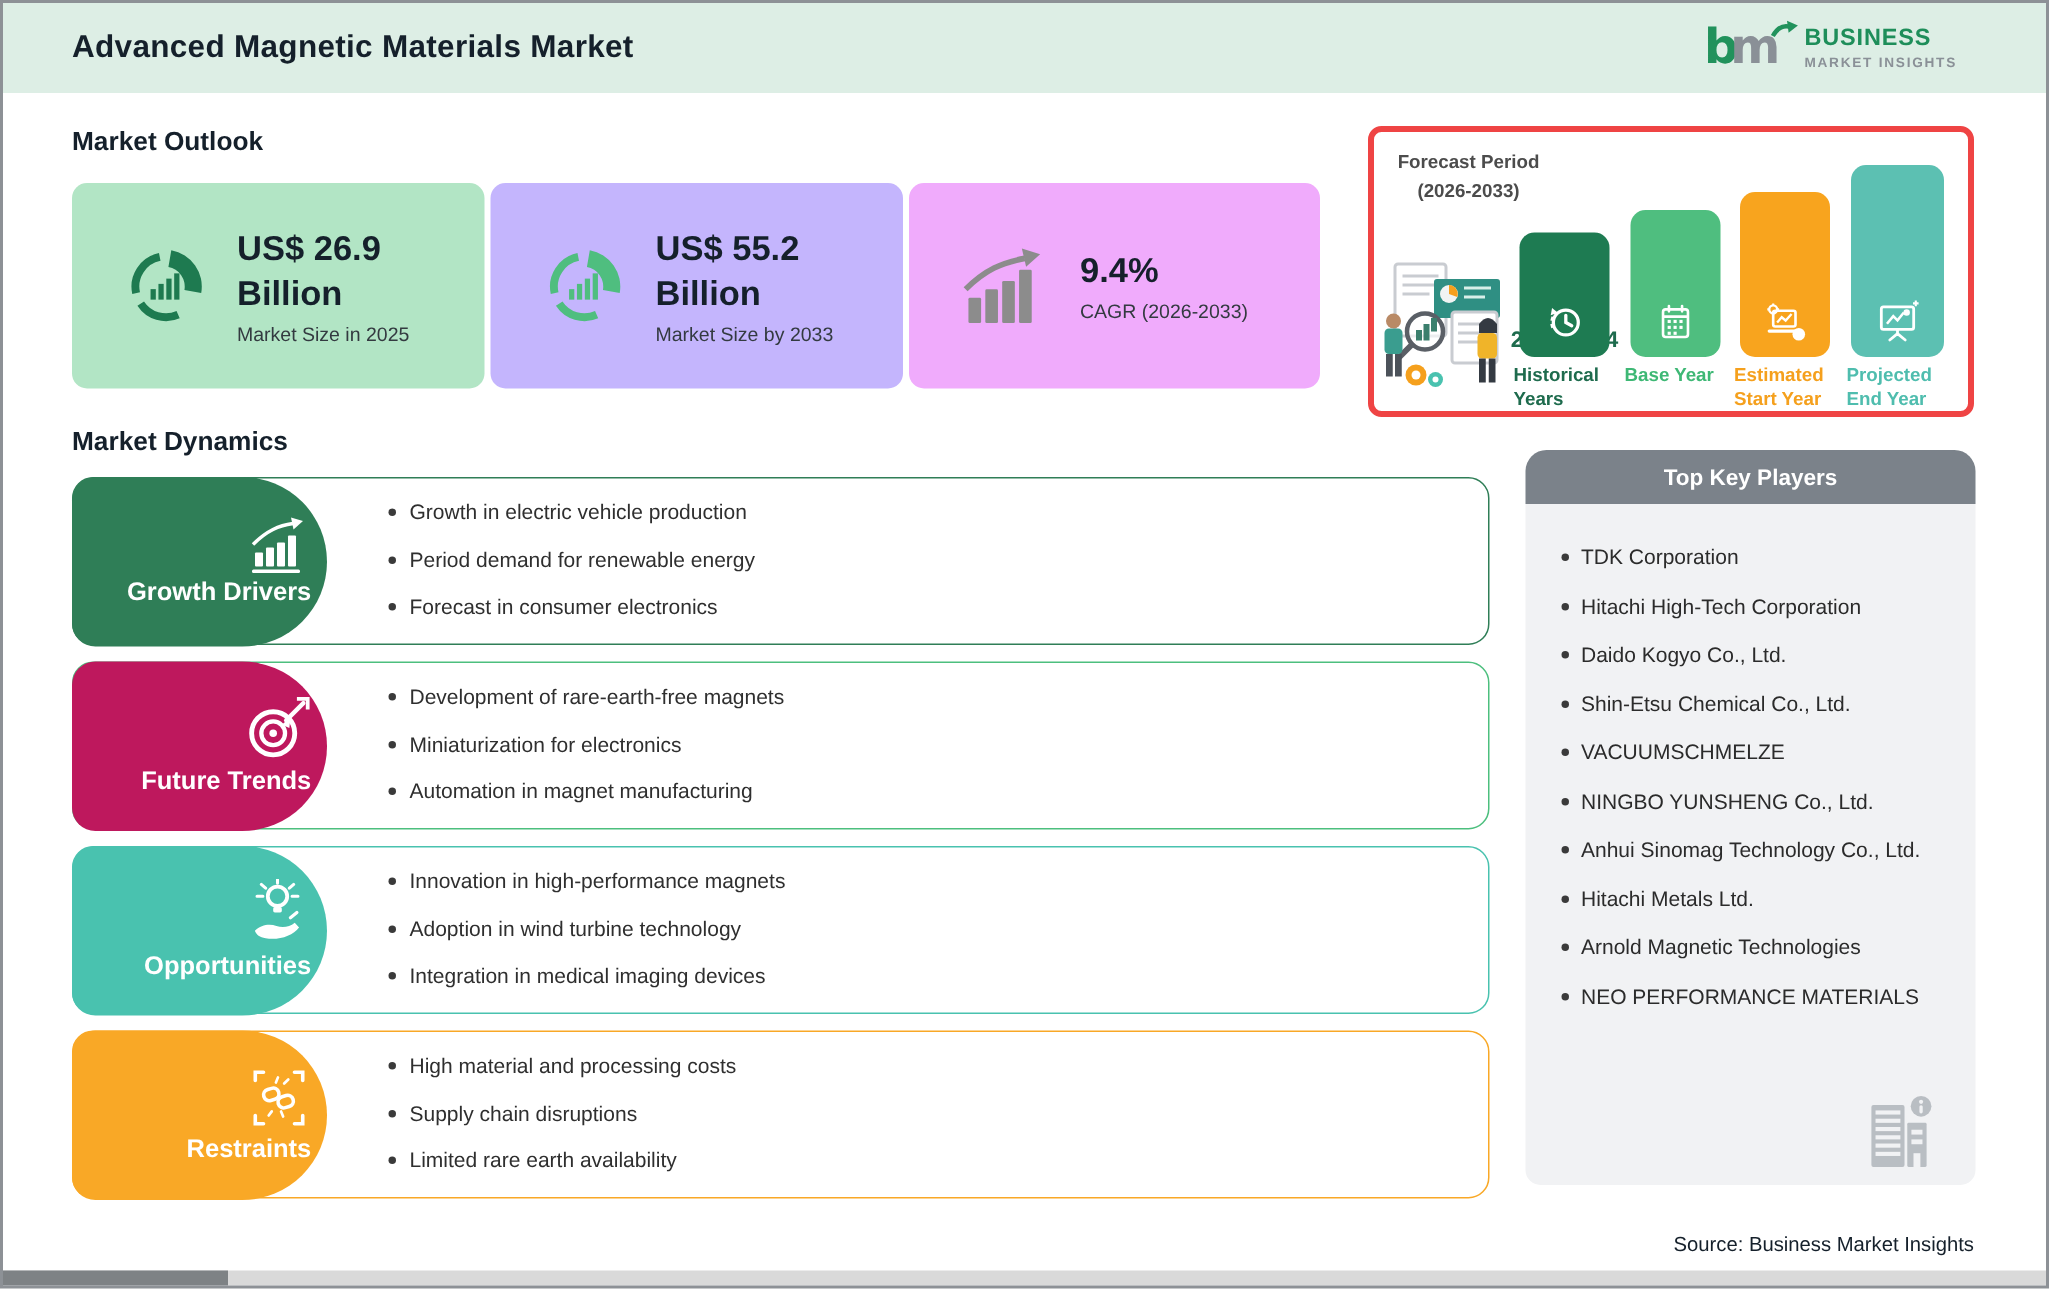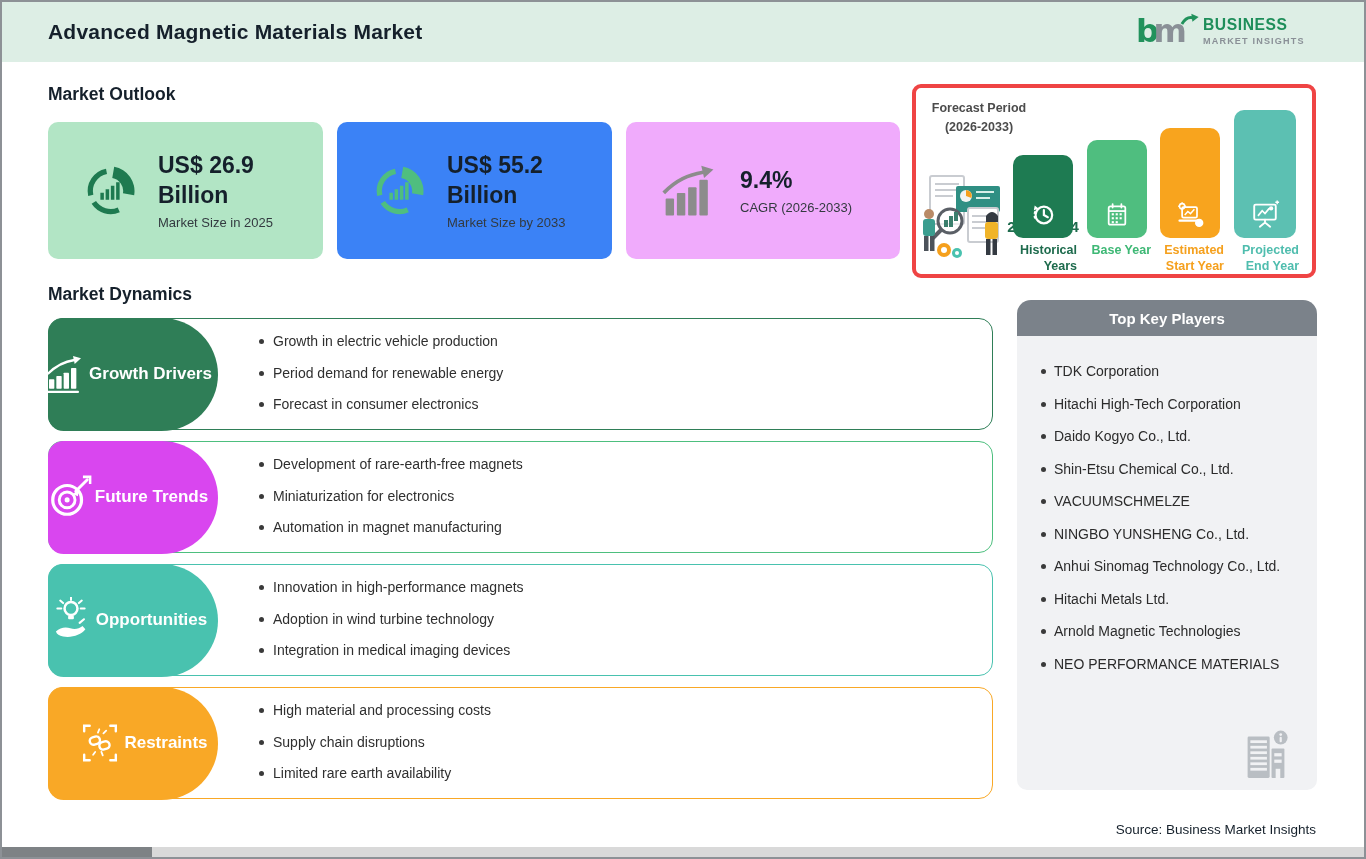--- a/index.html
+++ b/index.html
@@ -17,27 +17,27 @@
     padding:0 46px; z-index:5;
   }
   .page-title { font-size:21px; font-weight:bold; color:#15202b; letter-spacing:.2px; }
 
   
   .section-heading { position:absolute; left:48px; font-size:17.5px; font-weight:bold; color:#15202b; }
   #mo-heading { top:84px; }
   #md-heading { top:284px; }
 
   
-  .cards-row { position:absolute; left:48px; top:122px; display:flex; gap:14px; }
+  .cards-row { position:absolute; left:48px; top:122px; display:flex; gap:4px; }
   .stat-card {
     width:275px; height:137px; border-radius:10px;
     display:flex; align-items:center; padding-left:34px; gap:20px;
   }
   .stat-card.c1 { background:#b2e5c5; }
-  .stat-card.c2 { background:#3b82f6; }
+  .stat-card.c2 { background:#c4b5fd; }
   .stat-card.c3 { background:#f0abfc; width:274px; }
   .stat-icon { flex:0 0 auto; display:flex; }
   .ic-accent1 { color:#1e7a50; }
   .ic-accent2 { color:#4fbe7f; }
   .ic-accent3 { color:#8c8c8c; }
   .stat-text .v { font-size:23px; font-weight:bold; color:#15202b; line-height:1.3; }
   .stat-text .l { font-size:13px; color:#333a40; margin-top:4px; }
 
   
   .forecast-panel {
@@ -54,40 +54,40 @@
   .fp-group.g4 { left:318px; width:62px; }
   .fp-bar { position:absolute; bottom:0; width:100%; border-radius:10px; }
   .g1 .fp-bar { height:83px;  background:#1e7b52; }
   .g2 .fp-bar { height:98px;  background:#4fbe7f; }
   .g3 .fp-bar { height:110px; background:#f8a41e; }
   .g4 .fp-bar { height:128px; background:#5cc0b2; }
   .fp-bar-icon { position:absolute; bottom:9px; left:50%; transform:translateX(-50%); color:#fff; display:flex; }
   .fp-year { position:absolute; bottom:calc(100% + 3px); left:-20px; right:-20px;
     text-align:center; font-size:15px; font-weight:bold; white-space:nowrap; }
   .fp-axis { position:absolute; top:calc(100% + 5px); left:50%; transform:translateX(-50%);
-    width:68px; text-align:right; font-size:12.5px; font-weight:bold; line-height:1.25; }
+    width:68px; text-align:left; font-size:12.5px; font-weight:bold; line-height:1.25; }
   .tc1 { color:#1e6b4d; } .tc2 { color:#3eb875; } .tc3 { color:#f5a01d; } .tc4 { color:#4fbdae; }
 
   
   .dyn-row {
     position:absolute; left:48px; width:945px; height:112px;
     background:#fff; border-radius:14px;
   }
   .dyn-row.r1 { top:318px; border:1.5px solid #2f7e57; }
   .dyn-row.r2 { top:441px; border:1.5px solid #4dbf7e; }
   .dyn-row.r3 { top:564px; border:1.5px solid #49c2af; }
   .dyn-row.r4 { top:687px; border:1.5px solid #f9a826; }
   .dyn-pill {
     position:absolute; left:-1.5px; top:-1.5px; height:calc(100% + 3px); width:170px;
     border-radius:16px 58px 58px 16px;
-    display:flex; flex-direction:row; align-items:center; justify-content:center; gap:2px;
+    display:flex; flex-direction:column; align-items:flex-end; justify-content:center; gap:2px;
     color:#fff; padding-right:10px;
   }
   .r1 .dyn-pill { background:#2f7e57; }
-  .r2 .dyn-pill { background:#d946ef; }
+  .r2 .dyn-pill { background:#be185d; }
   .r3 .dyn-pill { background:#49c2af; }
   .r4 .dyn-pill { background:#f9a826;padding-left:31px; }
   .dyn-pill-label { font-size:17px; font-weight:bold; white-space:nowrap; }
   .dyn-bullets { position:absolute; left:210px; top:14px; list-style:none; }
   .dyn-bullets li {
     position:relative; padding-left:14px; font-size:14px; color:#2f2f2f; margin-bottom:15.5px;
   }
   .dyn-bullets li::before {
     content:""; position:absolute; left:0; top:6px; width:5px; height:5px; border-radius:50%; background:#3a3a3a;
   }

